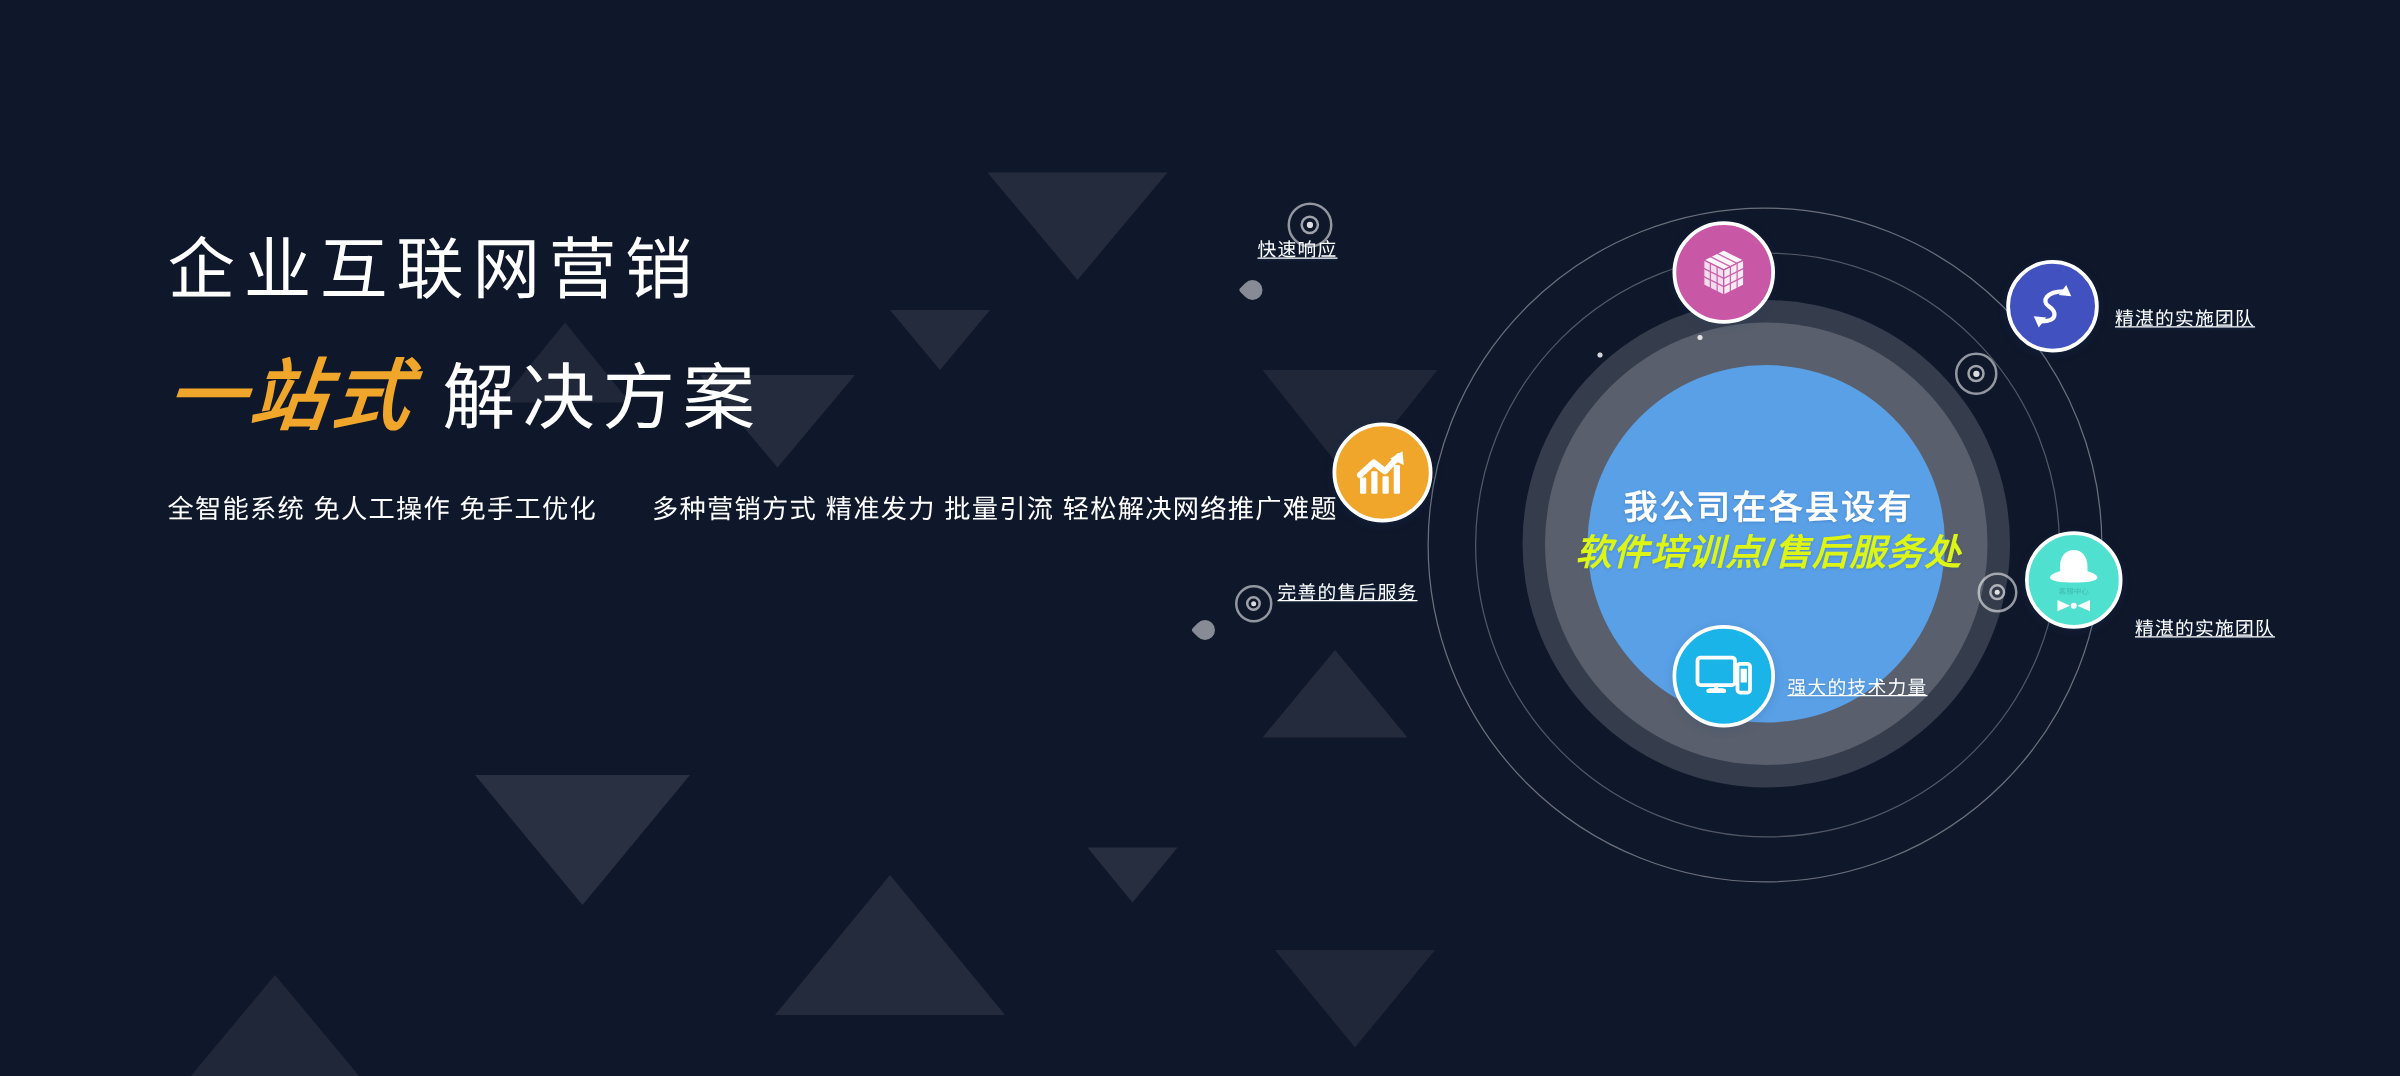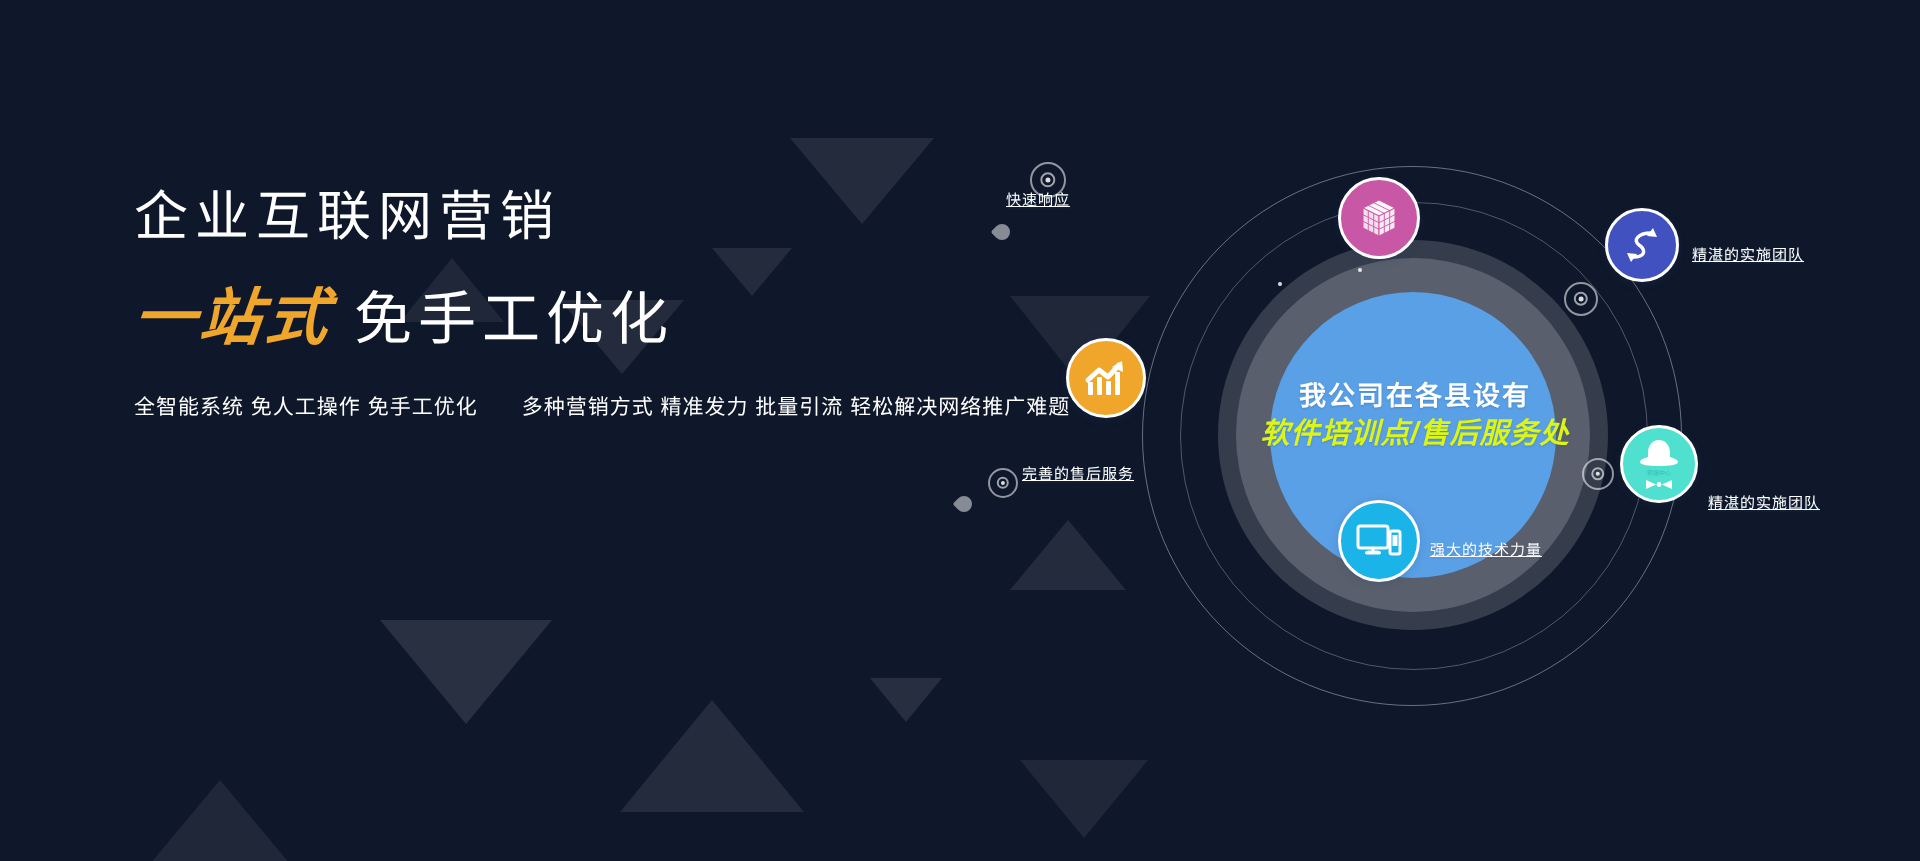--- a/index.html
+++ b/index.html
@@ -141,20 +141,21 @@
     text-align: center;
     line-height: 1.34;
   }
   .center-line-1 {
     color: #ffffff;
     font-size: 27px;
     font-family: "Liberation Serif", "DejaVu Serif", serif;
     font-weight: 700;
     letter-spacing: 2px;
     text-shadow: 0 1px 2px rgba(40,90,150,0.35);
+    margin-top: 10px;
   }
   .center-line-2 {
     color: #ddf514;
     font-size: 29px;
     font-family: Liberation Sans, sans-serif;
     font-weight: 700;
     font-style: italic;
     letter-spacing: 1px;
     text-shadow: 0 1px 2px rgba(40,90,150,0.35);
   }
@@ -236,21 +237,21 @@
   <div class="tri" style="left:1010px; top:520px; border-left:58px solid transparent; border-right:58px solid transparent; border-bottom:70px solid rgba(255,255,255,0.09);"></div>
   <div class="tri" style="left:380px; top:620px; border-left:86px solid transparent; border-right:86px solid transparent; border-top:104px solid rgba(255,255,255,0.11);"></div>
   <div class="tri" style="left:620px; top:700px; border-left:92px solid transparent; border-right:92px solid transparent; border-bottom:112px solid rgba(255,255,255,0.09);"></div>
   <div class="tri" style="left:870px; top:678px; border-left:36px solid transparent; border-right:36px solid transparent; border-top:44px solid rgba(255,255,255,0.10);"></div>
   <div class="tri" style="left:150px; top:780px; border-left:70px solid transparent; border-right:70px solid transparent; border-bottom:84px solid rgba(255,255,255,0.07);"></div>
   <div class="tri" style="left:1020px; top:760px; border-left:64px solid transparent; border-right:64px solid transparent; border-top:78px solid rgba(255,255,255,0.07);"></div>
 
   <div class="copy">
     <div class="headline-1">企业互联网营销</div>
     <div class="headline-2">
-      <span class="hl-accent">一站式</span><span class="hl-rest">免手工优化</span>
+      <span class="hl-accent">一站式</span><span class="hl-rest">解决方案</span>
     </div>
     <div class="sub-1">全智能系统  免人工操作  免手工优化　　多种营销方式  精准发力  批量引流  轻松解决网络推广难题</div>
   </div>
 
   <div class="graphic">
 
     <div class="ring-thin"></div>
     <div class="ring-thin-2"></div>
     <div class="ring-outer"></div>
     <div class="ring-mid"></div>

